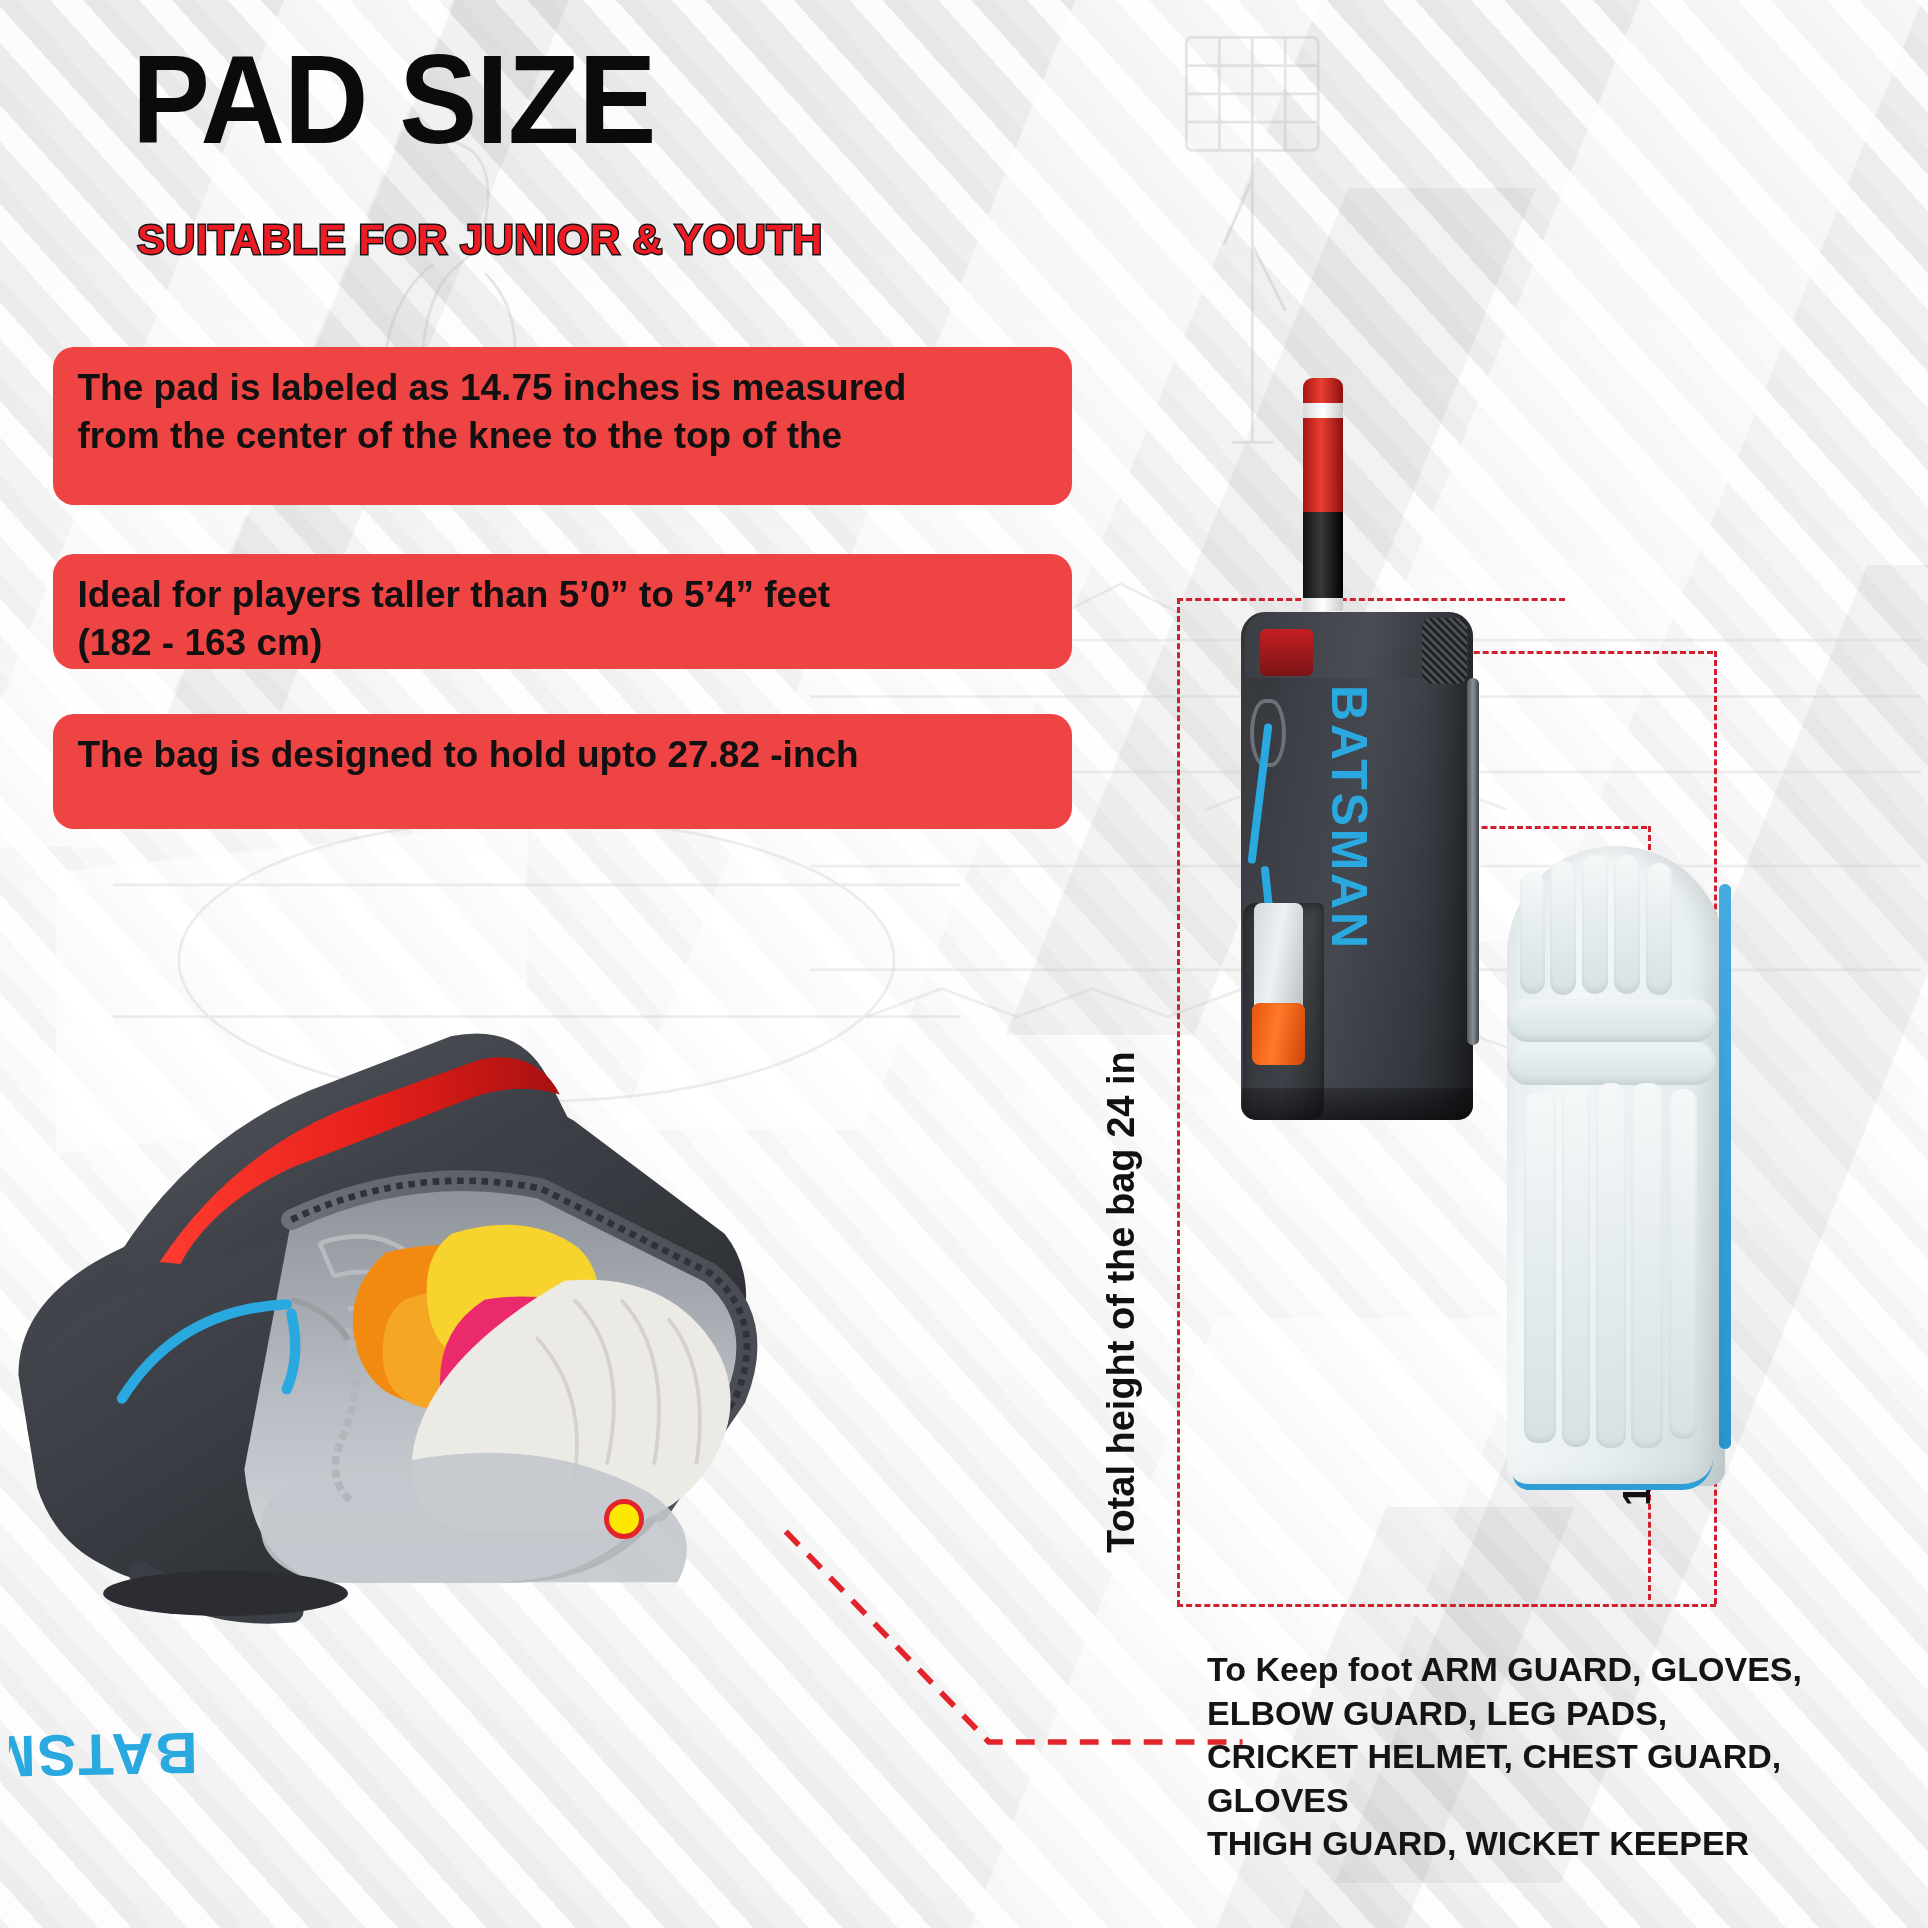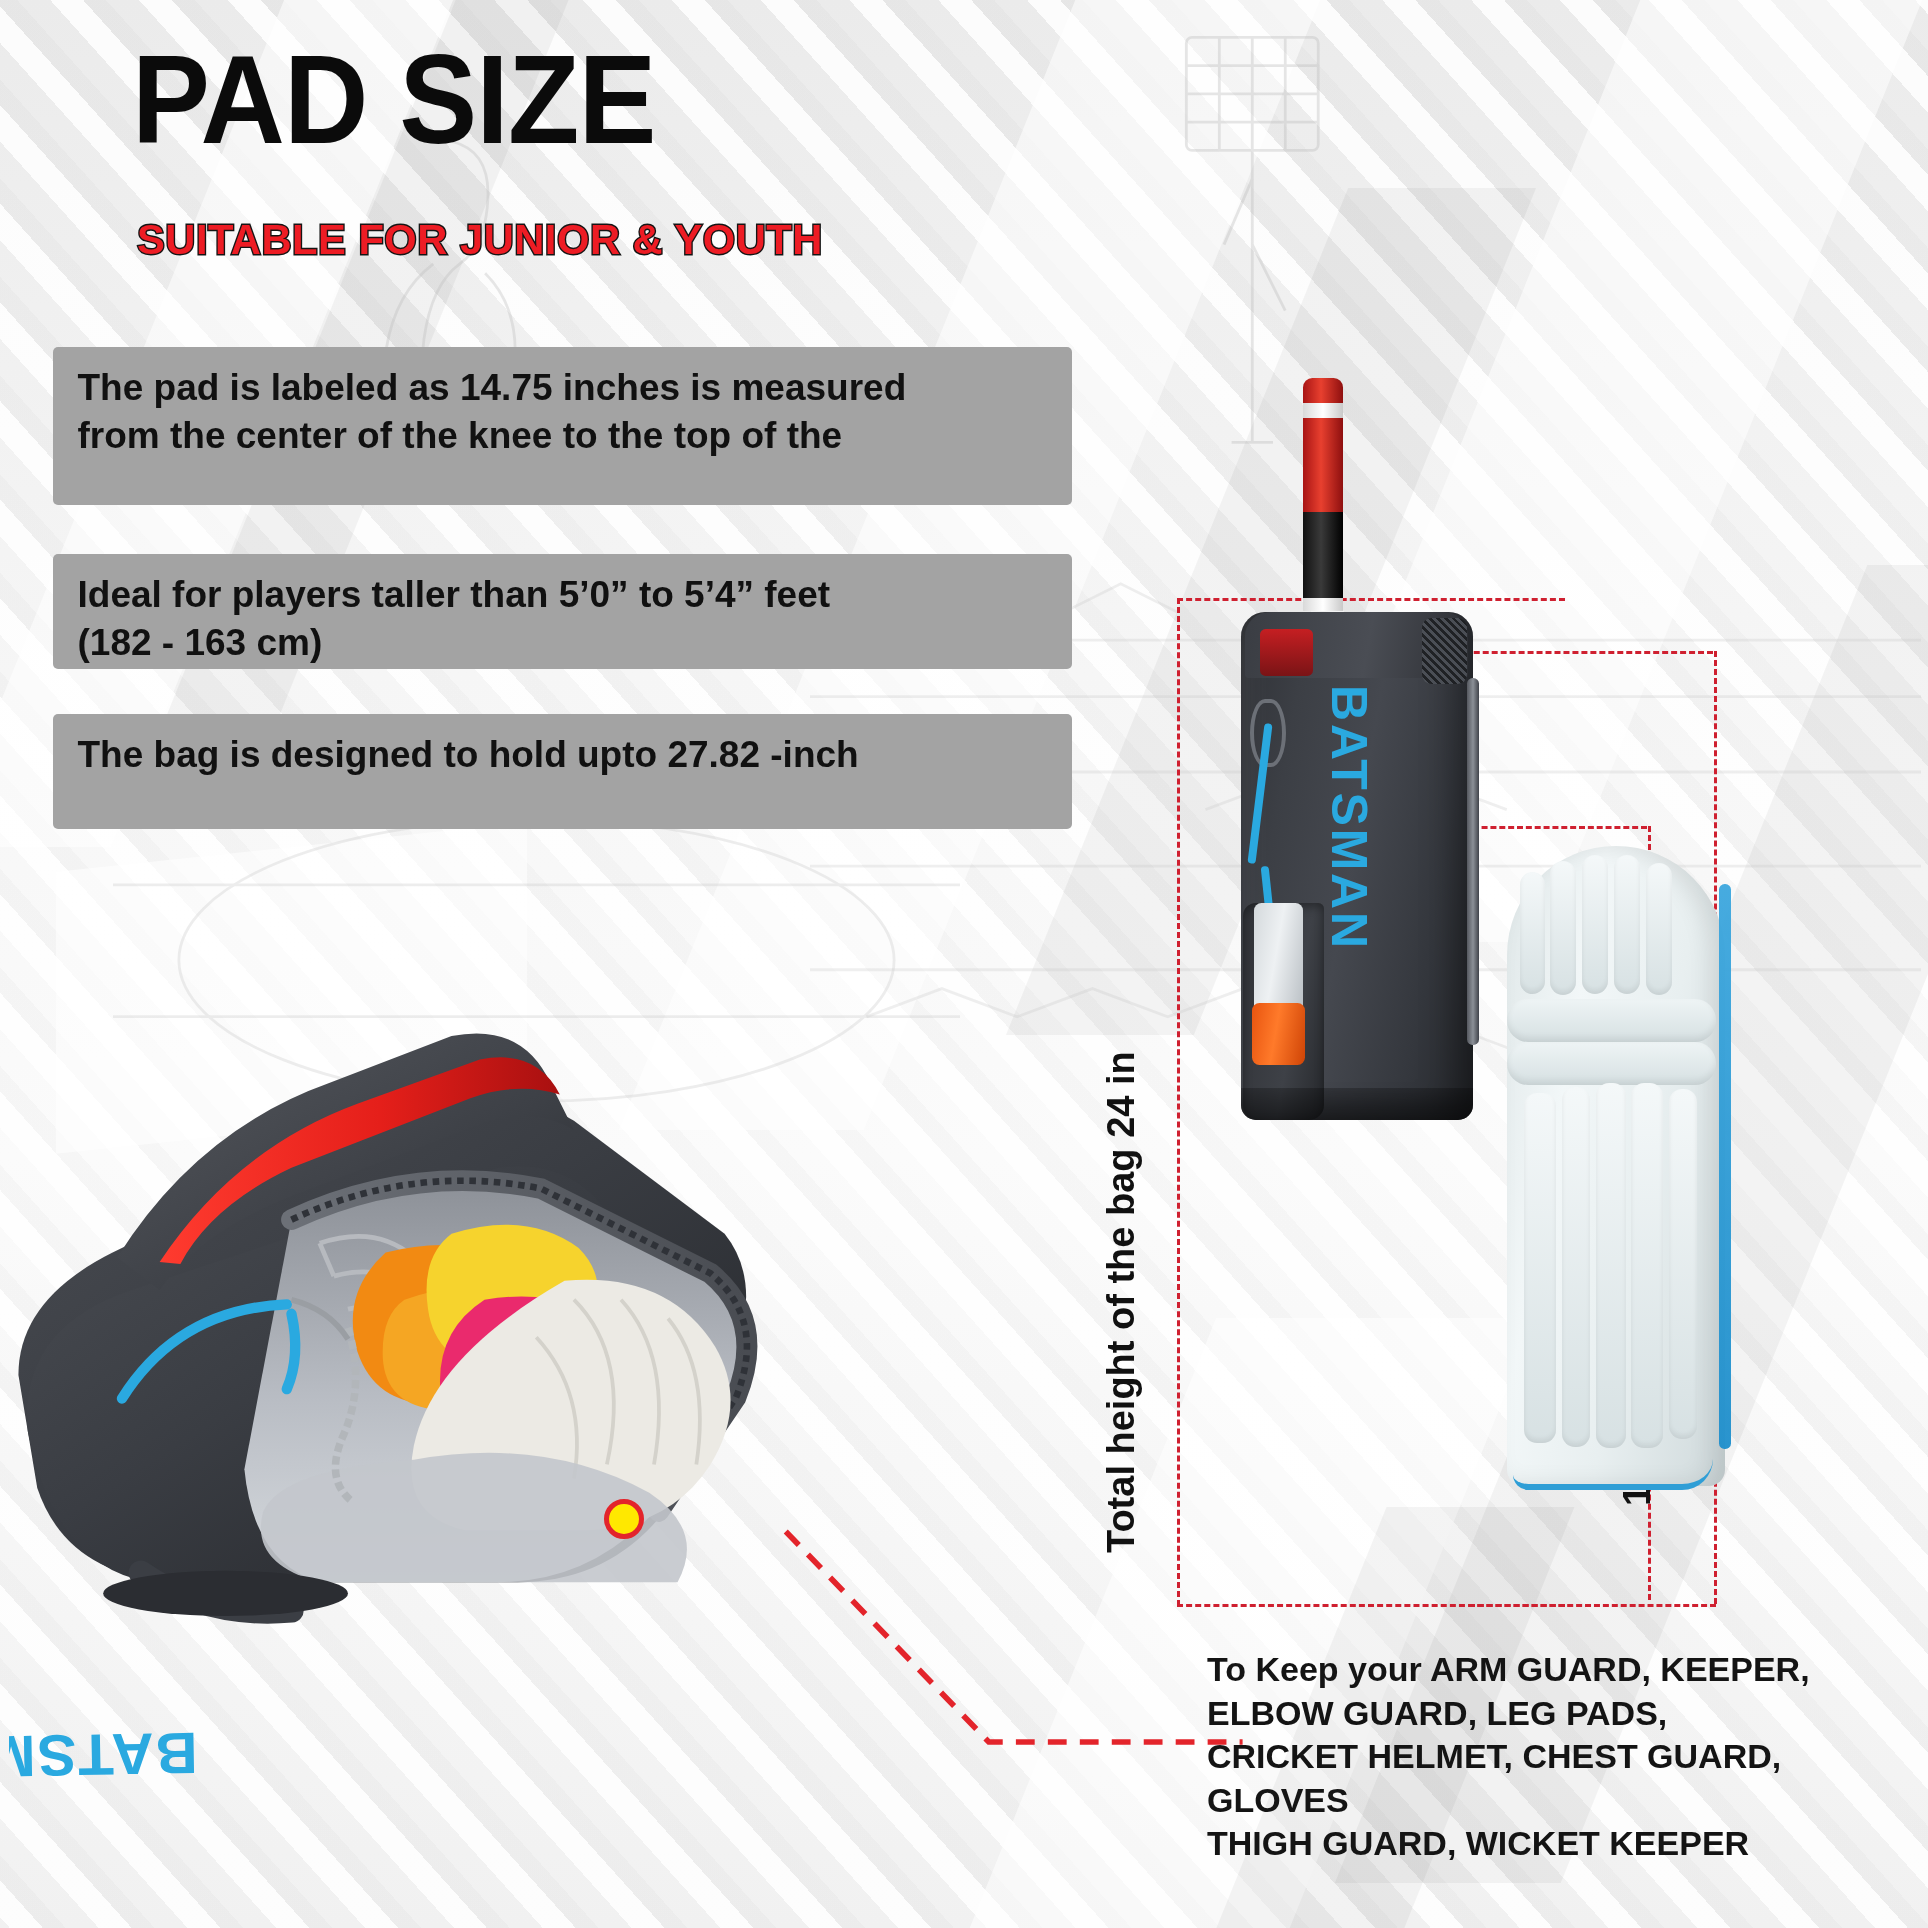--- a/index.html
+++ b/index.html
@@ -31,21 +31,21 @@
   #subtitle{
     position:absolute;left:137px;top:215px;
     font-size:43px;font-weight:bold;letter-spacing:0.5px;
     color:#ed1c24;
     -webkit-text-stroke:2.8px #151515;
     paint-order:stroke fill;
     transform:scaleX(.97);transform-origin:left top;
   }
   
   .callout{
-    position:absolute;background:#a3a3a3;border-radius:5px;
+    position:absolute;background:#ef4444;border-radius:21px;
     color:#111;font-weight:bold;line-height:1.30;
     padding:17px 24.5px 19px 24.5px;box-sizing:border-box;
     font-size:37px;
   }
   #callout1{left:53px;top:347px;width:1019px;height:158px;}
   #callout2{left:53px;top:554px;width:1019px;height:115px;}
   #callout3{left:53px;top:714px;width:1019px;height:115px;}
   .callout .ln{display:block;white-space:nowrap;}
   
   #rightwrap{position:absolute;left:1111px;top:508px;width:782px;height:1073px;}
@@ -340,19 +340,19 @@
 
   
   <div class="dot" style="left:595px;top:482px;"></div>
 </div>
 
 <svg style="position:absolute;left:772px;top:1507px;width:490px;height:282px;" viewBox="0 0 520 300">
   <path d="M14 26 L230 250 L500 250" fill="none" stroke="#e3242b" stroke-width="6" stroke-dasharray="20 14" stroke-linecap="butt"></path>
 </svg>
 
 <div id="bottomtext">
-  <span class="ln">To Keep your ARM GUARD, KEEPER,</span>
+  <span class="ln">To Keep foot ARM GUARD, GLOVES,</span>
   <span class="ln">ELBOW GUARD, LEG PADS,</span>
   <span class="ln">CRICKET HELMET, CHEST GUARD,</span>
   <span class="ln">GLOVES</span>
   <span class="ln">THIGH GUARD, WICKET KEEPER</span>
 </div>
 
 
 </body></html>

